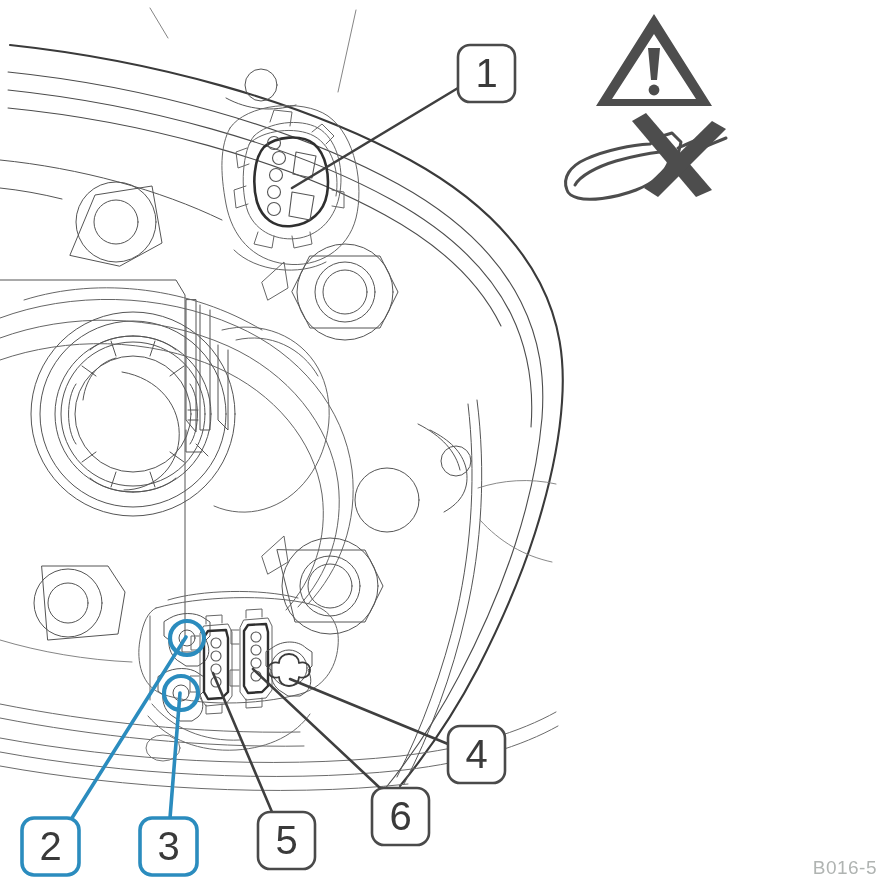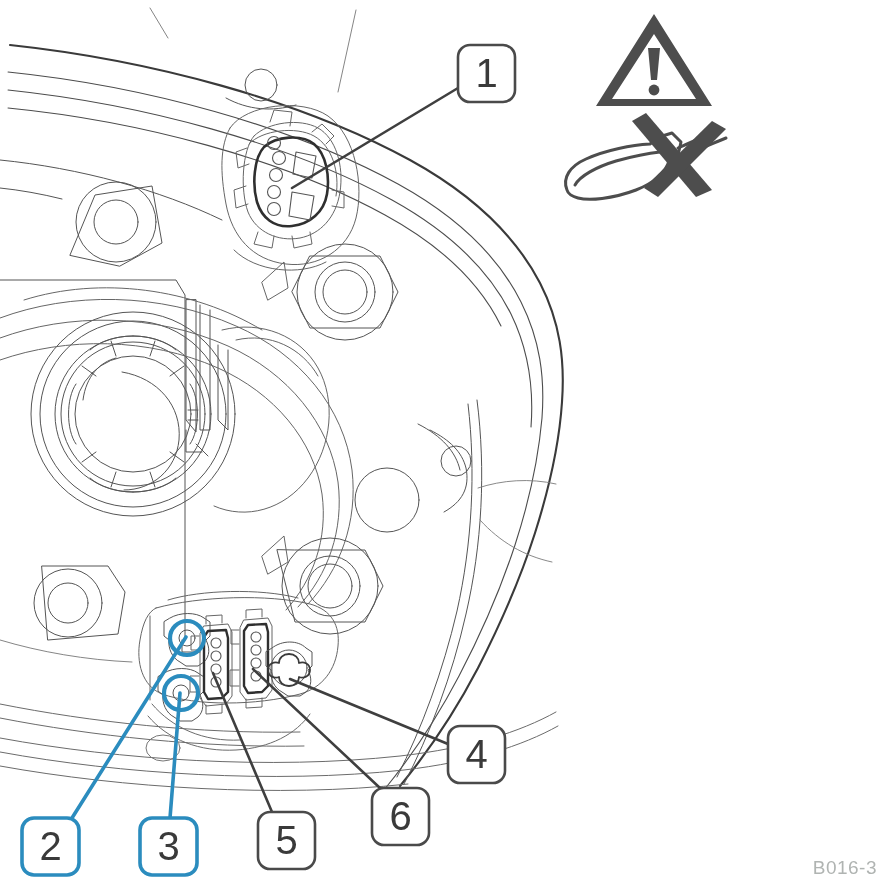--- a/index.html
+++ b/index.html
@@ -381,15 +381,15 @@
         <path d="M 678 148 C 694 141 710 134 722 129"></path>
         <path d="M 683 156 C 698 150 714 143 726 138"></path>
       </g>
       <g fill="#4d4d4d">
         <path d="M 632 121 L 646 113 L 712 190 L 696 197 Z"></path>
         <path d="M 712 121 L 726 129 L 658 197 L 644 188 Z"></path>
       </g>
     </g>
   </svg>
 
-  <div class="ref-label">B016-3</div>
+  <div class="ref-label">B016-5</div>
 
 </div>
 
 </body></html>

